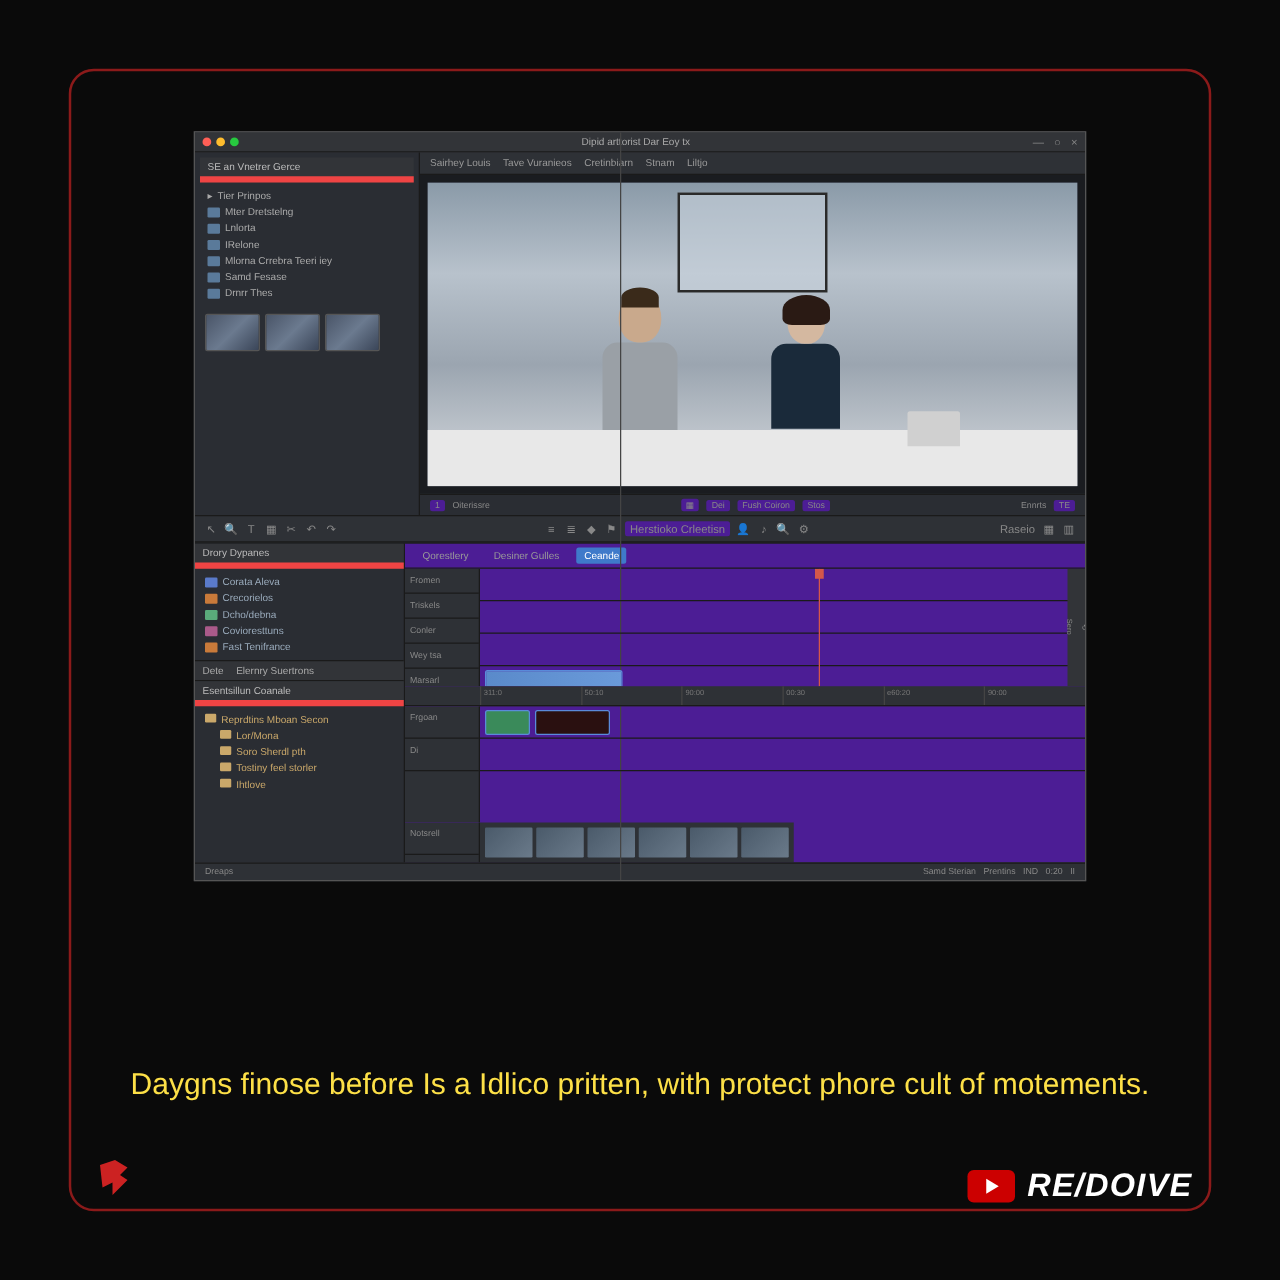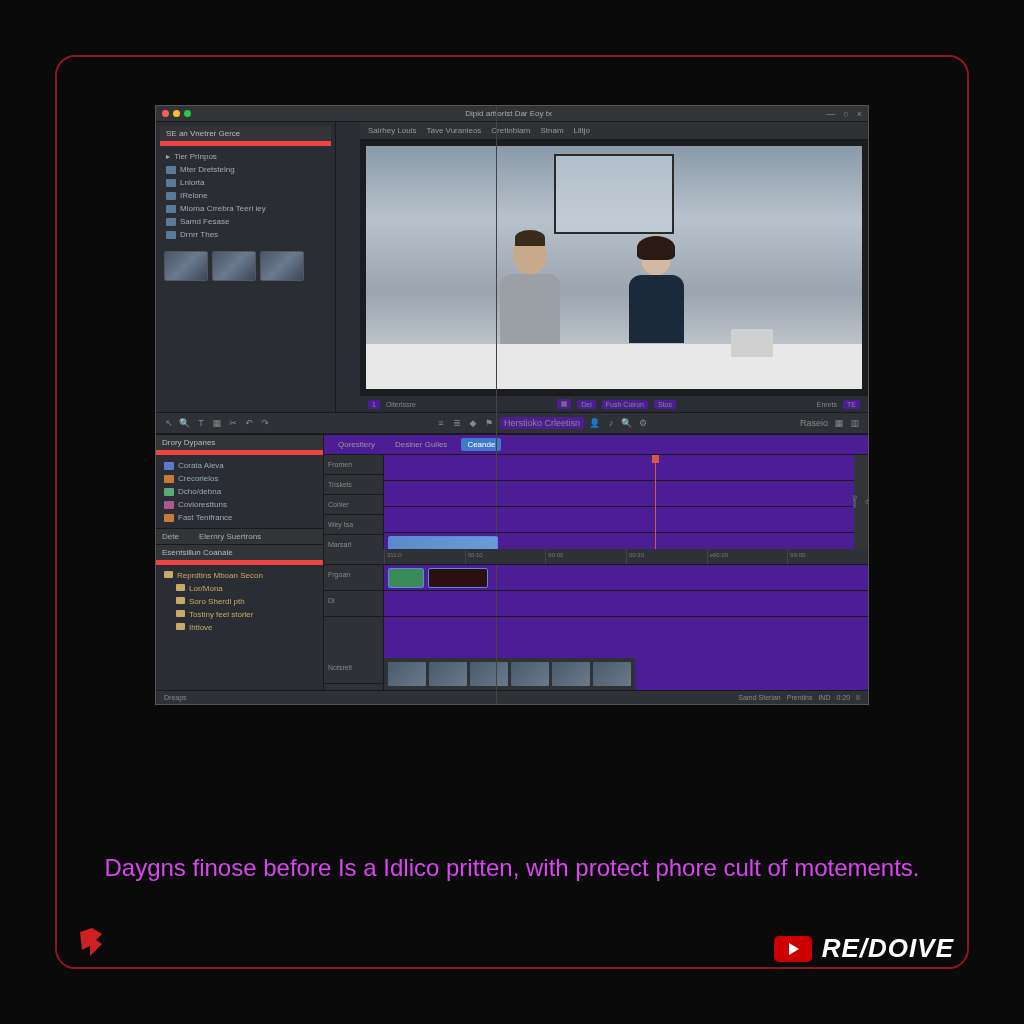--- a/index.html
+++ b/index.html
@@ -75,21 +75,21 @@
 }
 .tree-icon { width: 10px; height: 8px; background: #5a7a9a; border-radius: 1px; }
 .thumbs { display: flex; gap: 4px; padding: 6px 4px; }
 .thumb {
   width: 44px;
   height: 30px;
   background: linear-gradient(135deg, #4a5568 0%, #6b7a8f 50%, #3a4558 100%);
   border: 1px solid #555;
   border-radius: 2px;
 }
-.center-panel { flex: 1; display: flex; flex-direction: column; margin-left: 24px; }
+.center-panel { flex: 1; display: flex; flex-direction: column; }
 .tabs {
   display: flex;
   gap: 10px;
   padding: 4px 8px;
   background: #2e3136;
   border-bottom: 1px solid #1a1a1a;
   font-size: 8px;
   color: #999;
 }
 .preview {
@@ -164,21 +164,21 @@
   font-size: 8px;
 }
 .asset-list { padding: 4px; }
 .asset-item { display: flex; gap: 4px; align-items: center; padding: 2px 4px; color: #9ab; }
 .asset-icon { width: 10px; height: 8px; background: #c97a3a; border-radius: 1px; }
 .asset-icon.b { background: #5a7aca; }
 .asset-icon.g { background: #5aaa7a; }
 .asset-icon.p { background: #aa5a8a; }
 .section-hdr {
   display: flex;
-  gap: 20px;
+  gap: 10px;
   padding: 3px 6px;
   background: #323438;
   border-top: 1px solid #1a1a1a;
   border-bottom: 1px solid #1a1a1a;
   color: #aaa;
 }
 .folder-tree { padding: 4px; }
 .folder-item { display: flex; gap: 4px; padding: 2px 4px; color: #caa86a; font-size: 8px; }
 .folder-item.sub { padding-left: 16px; }
 .folder-ic { width: 9px; height: 7px; background: #caa86a; border-radius: 1px; }
@@ -218,21 +218,21 @@
   padding: 0 8px;
   font-size: 7px;
   color: #888;
 }
 .caption {
   position: absolute;
   bottom: 140px;
   left: 80px;
   right: 80px;
   text-align: center;
-  color: #d946ef;
+  color: #fde047;
   font-size: 24px;
   line-height: 1.35;
 }
 .logo-left {
   position: absolute;
   bottom: 64px;
   left: 74px;
   width: 36px;
   height: 36px;
 }

